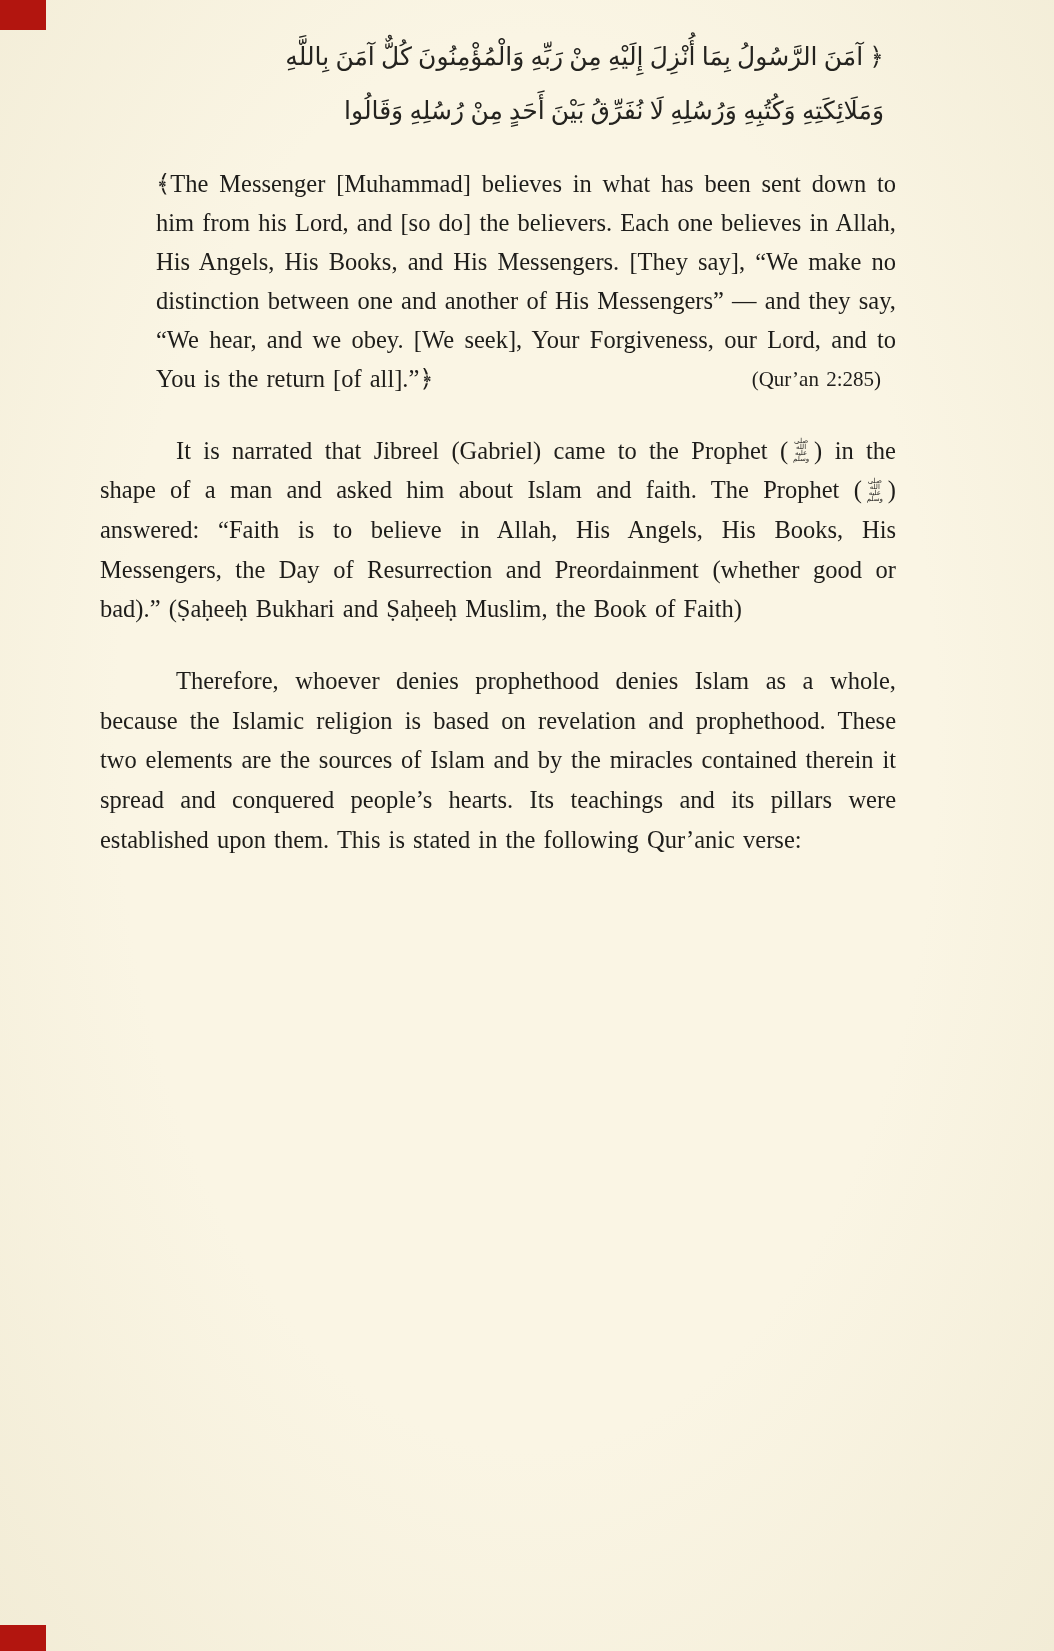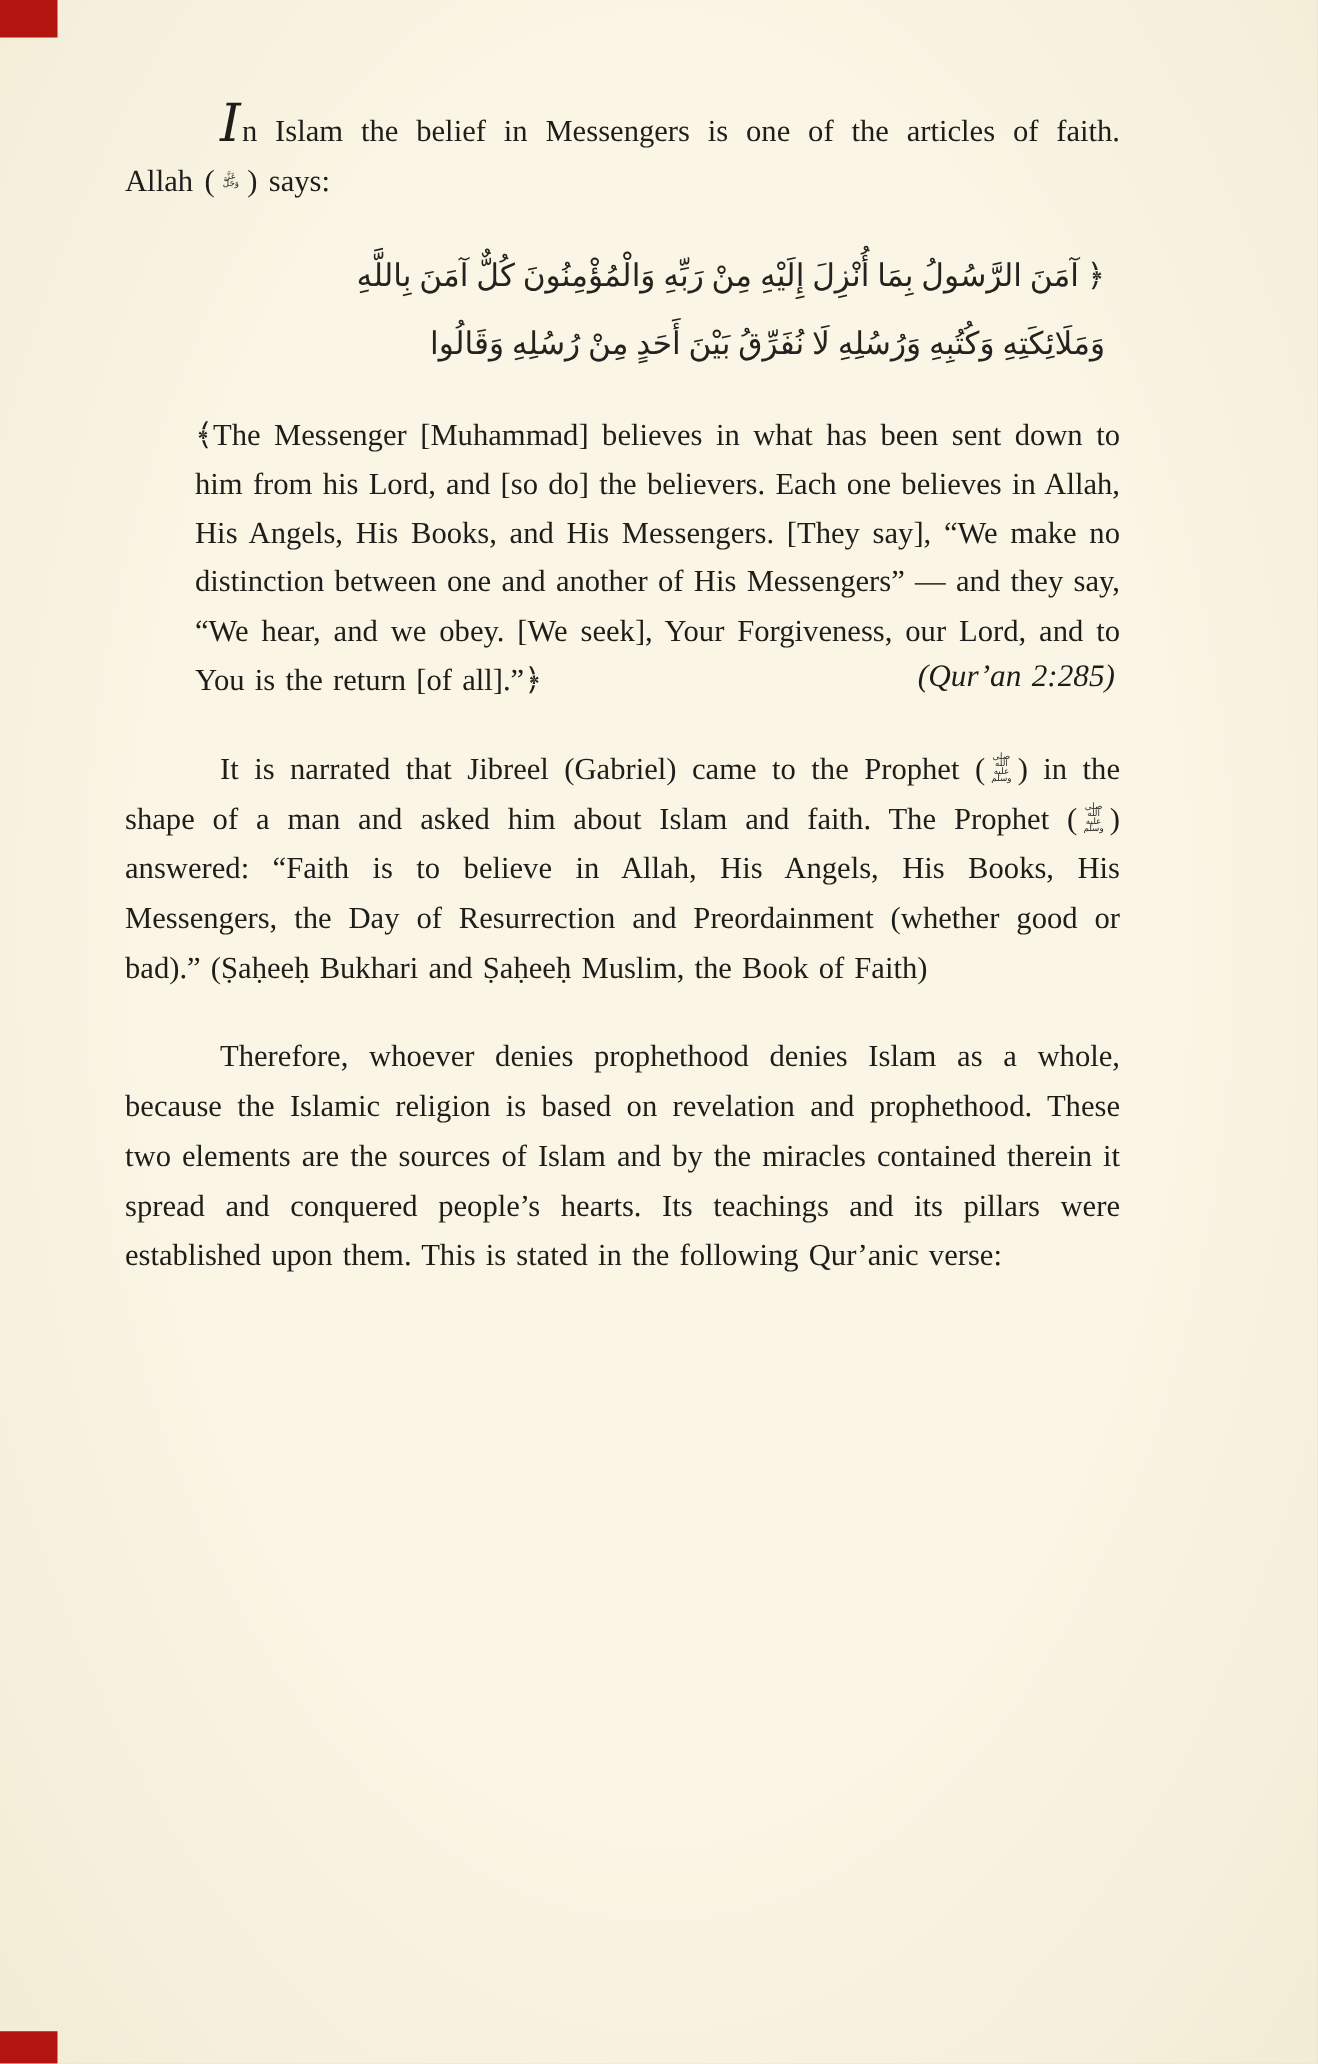--- a/index.html
+++ b/index.html
@@ -97,44 +97,42 @@
   .translation {
     position: relative;
     margin: 26px 0 0 56px;
     font-size: 24.5px;
     line-height: 1.6;
     text-align: justify;
     word-spacing: 2px;
   }
   .citation {
     position: absolute;
-    right: 4px;
+    right: 15px;
     bottom: 2px;
-    font-style: italic;
-    font-size: 25px;
+    font-size: 21px;
   }
 
   p.body {
     margin: 32px 0 0 0;
     font-size: 24.5px;
     line-height: 1.62;
     text-align: justify;
     text-indent: 76px;
     word-spacing: 2px;
   }
 </style>
 </head>
 <body>
 
 <div class="page">
   <div class="red-corner top"></div>
   <div class="red-corner bottom"></div>
 
 
-  <p class="intro"><span class="seg-dropcap">I</span><span>n Islam the belief in Messengers is one of the articles of faith. Allah (</span><span class="seg-sym">عَزَّ وَجَلَّ</span><span>) says:</span></p>
 
   <div class="arabic" dir="rtl">
     <div class="aline">﴿ آمَنَ الرَّسُولُ بِمَا أُنْزِلَ إِلَيْهِ مِنْ رَبِّهِ وَالْمُؤْمِنُونَ كُلٌّ آمَنَ بِاللَّهِ</div>
     <div class="aline">وَمَلَائِكَتِهِ وَكُتُبِهِ وَرُسُلِهِ لَا نُفَرِّقُ بَيْنَ أَحَدٍ مِنْ رُسُلِهِ وَقَالُوا</div>
   </div>
 
   <div class="translation">
     <span>﴾The Messenger [Muhammad] believes in what has been sent down to him from his Lord, and [so do] the believers. Each one believes in Allah, His Angels, His Books, and His Messengers. [They say], “We make no distinction between one and another of His Messengers” — and they say, “We hear, and we obey. [We seek], Your Forgiveness, our Lord, and to You is the return [of all].”﴿</span>
     <span class="citation">(Qur’an 2:285)</span>
   </div>

